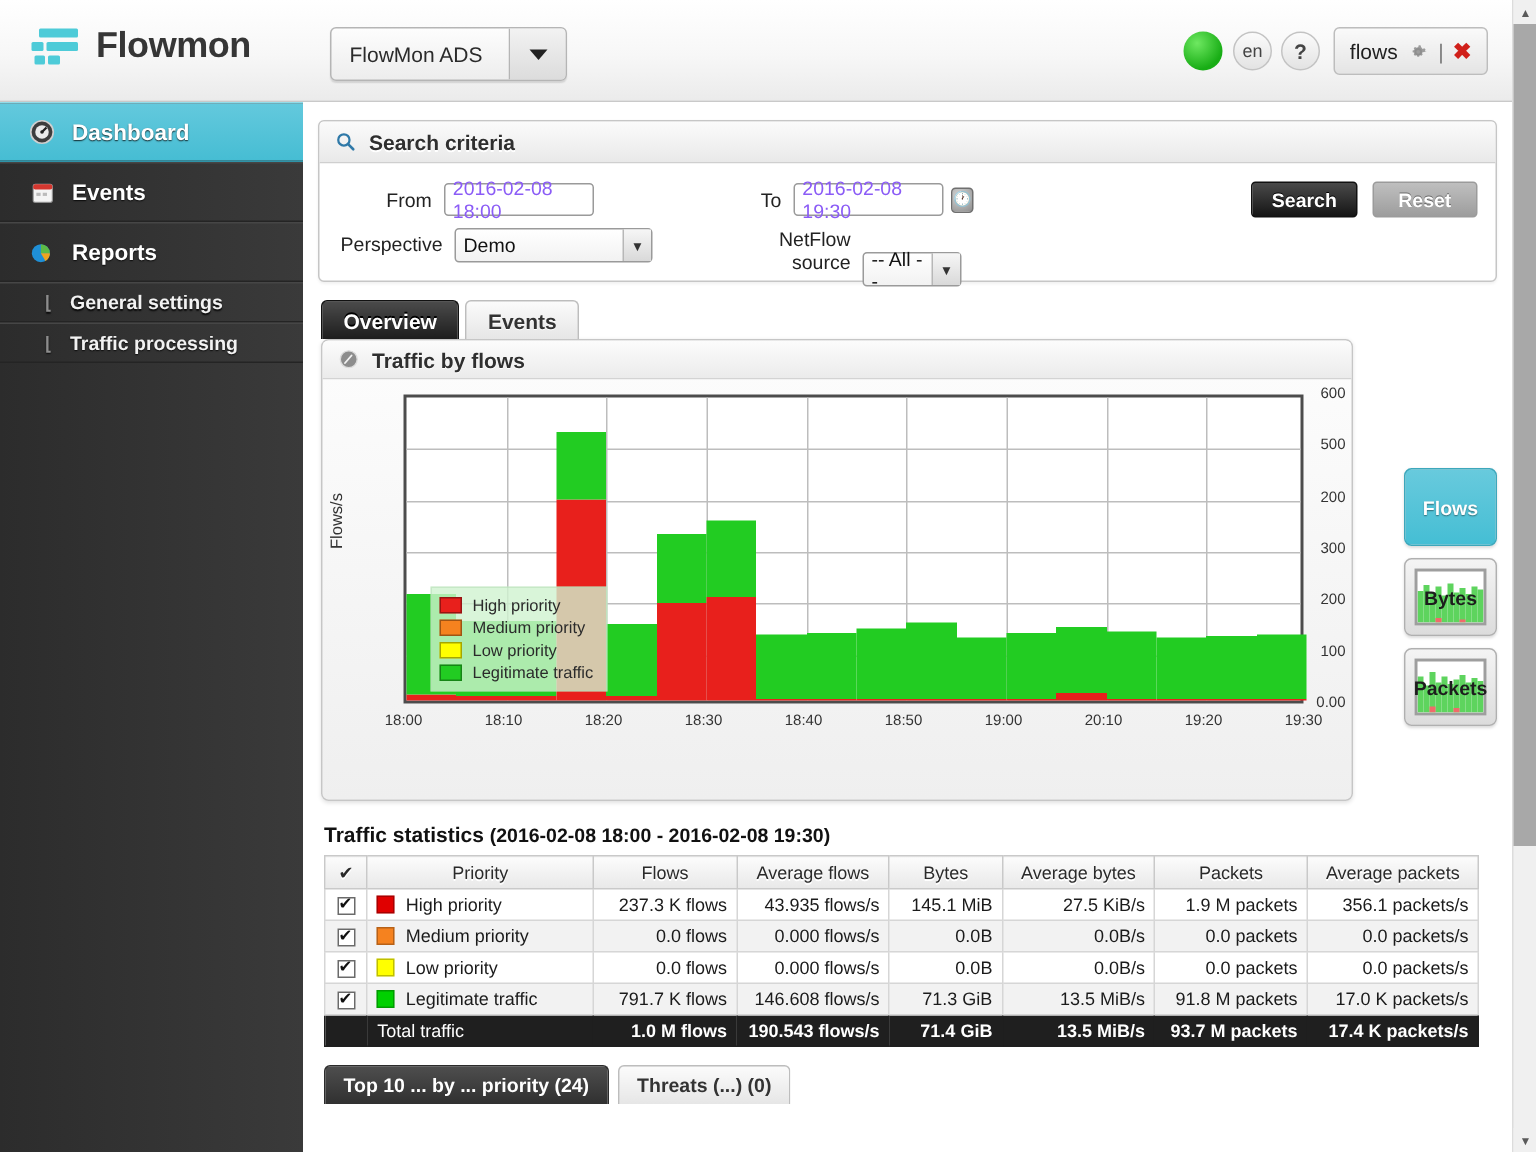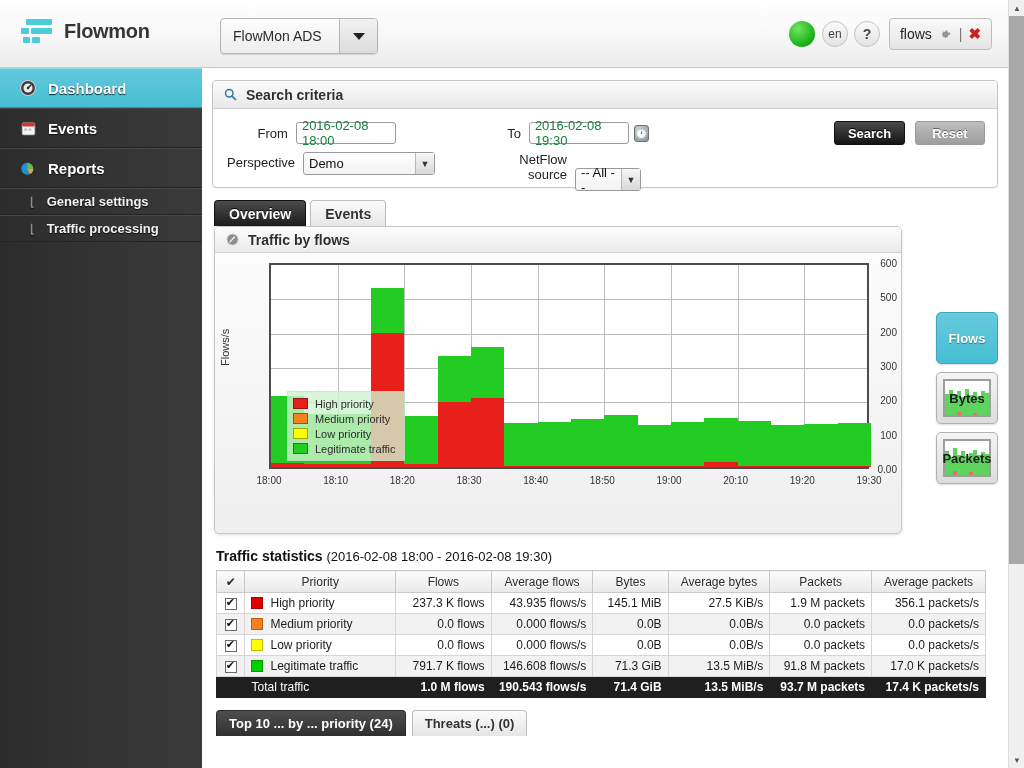--- a/index.html
+++ b/index.html
@@ -19,21 +19,21 @@
     border-bottom: 1px solid #c9c9c9;
   }
   .logo-wrap { position:absolute; left:20px; top:14px; display:flex; align-items:center; }
   .logo-mark { width:34px; height:34px; position:relative; }
   .logo-mark i { position:absolute; display:block; background:#4ecbd8; border-radius:1px; }
   .logo-mark i.b1 { left:6px;  top:5px;  width:26px; height:6px; }
   .logo-mark i.b2 { left:1px;  top:14px; width:8px;  height:6px; }
   .logo-mark i.b3 { left:11px; top:14px; width:21px; height:6px; }
   .logo-mark i.b4 { left:3px;  top:23px; width:7px;  height:6px; }
   .logo-mark i.b5 { left:12px; top:23px; width:8px;  height:6px; }
-  .logo-text { font-size:20px; font-weight:bold; color:#363636; margin-left:10px; letter-spacing:-0.3px; }
+  .logo-text { font-size:24px; font-weight:bold; color:#363636; margin-left:10px; letter-spacing:-0.3px; }
 
   .module-select {
     position:absolute; left:220px; top:18px; width:158px; height:36px;
     border:1px solid #b5b5b5; border-radius:4px;
     background: linear-gradient(to bottom, #fdfdfd, #ededed);
     box-shadow: 0 1px 1px rgba(0,0,0,.12);
     display:flex; align-items:stretch;
   }
   .module-select .ms-label {
     flex:1; display:flex; align-items:center; padding-left:12px;
@@ -104,21 +104,21 @@
     font-size:14px; font-weight:bold; color:#2f2f2f;
     text-shadow:0 1px 0 #fff;
   }
   .panel-body { padding:10px 12px 12px 12px; position:relative; }
 
   .crit-row { display:flex; align-items:center; margin-bottom:7px; }
   .lbl { font-size:13px; color:#222; text-align:right; }
   .txtbox {
     border:1px solid #9a9a9a; border-radius:3px; background:#fff;
     height:22px; display:flex; align-items:center; padding:0 5px;
-    font-size:13px; color:#15803d;
+    font-size:13px; color:#8b5cf6;
   }
   .selbox {
     border:1px solid #9a9a9a; border-radius:3px;
     background: linear-gradient(to bottom,#ffffff,#f2f2f2);
     height:23px; display:flex; align-items:stretch; font-size:13px; color:#111;
   }
   .selbox .sv { flex:1; display:flex; align-items:center; padding:0 5px; }
   .selbox .sa {
     width:19px; border-left:1px solid #b7b7b7;
     background: linear-gradient(to bottom,#f6f6f6,#d9d9d9);
@@ -221,21 +221,21 @@
   .metric-btn .thumb {
     position:absolute; left:6px; top:6px; right:6px; bottom:6px;
     background:#fff; border:2px solid #9e9e9e; overflow:hidden;
   }
   .metric-btn .thumb .tbar { position:absolute; bottom:0; background:#5ed45e; }
   .metric-btn .thumb .tred { position:absolute; bottom:0; background:#f06a6a; }
   .metric-btn .mlabel { position:relative; z-index:2; }
 
   
   .stats-title { margin:14px 0 6px 14px; font-size:14px; color:#111; font-weight:bold; }
-  .stats-title span.rng { font-weight:normal; font-size:13px; }
+  .stats-title span.rng { font-weight:bold; font-size:13px; }
   table.stats {
     margin-left:14px; width:770px; border-collapse:collapse;
     font-size:12px; color:#1b1b1b;
   }
   table.stats th {
     background: linear-gradient(to bottom,#fcfcfc,#e8e8e8);
     border:1px solid #c9c9c9; height:22px; font-weight:normal; color:#2a2a2a;
     text-shadow:0 1px 0 #fff;
   }
   table.stats td { border:1px solid #d6d6d6; height:21px; padding:0 6px; text-align:right; background:#fff;}

